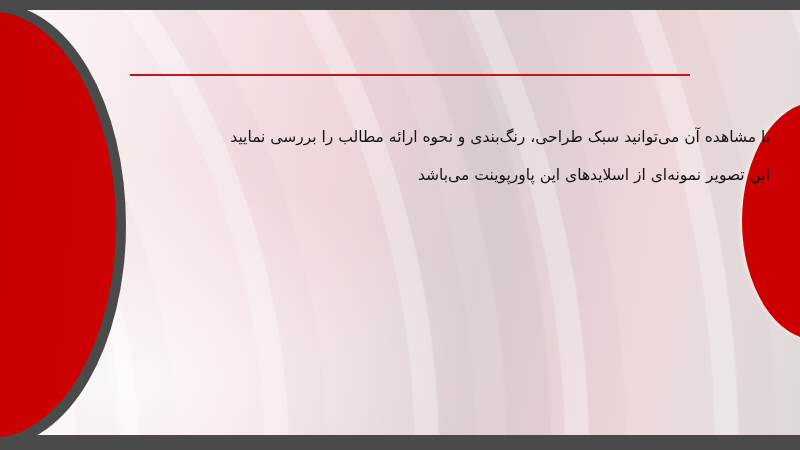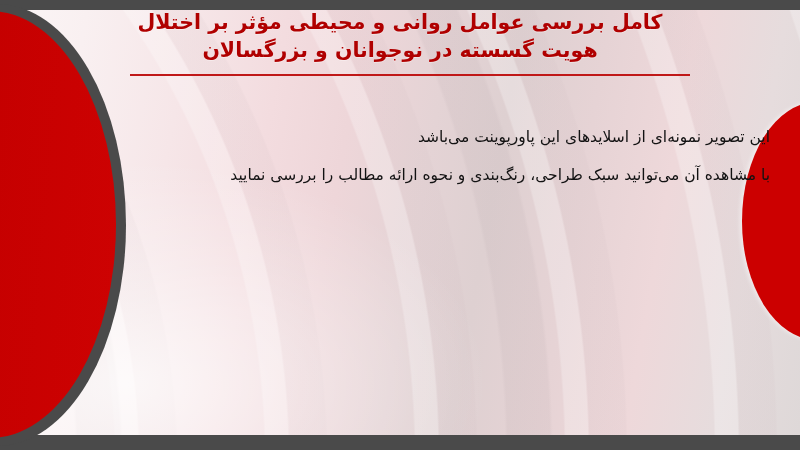--- a/index.html
+++ b/index.html
@@ -218,26 +218,22 @@
     <div class="ellipse-right"></div>
   </div>
 
   <div class="ellipse-left-wrap">
     <div class="ellipse-left-stroke"></div>
     <div class="ellipse-left-fill"></div>
   </div>
 
   <div class="text-layer">
 
-    <div class="title-block">
-      <div class="title-line">کامل بررسی عوامل روانی و محیطی مؤثر بر اختلال</div>
-      <div class="title-line">هویت گسسته در نوجوانان و بزرگسالان</div>
-    </div>
 
     <div class="title-rule"></div>
 
     <div class="body-block">
+      <div class="body-line">با مشاهده آن می‌توانید سبک طراحی، رنگ‌بندی و نحوه ارائه مطالب را بررسی نمایید</div>
       <div class="body-line">این تصویر نمونه‌ای از اسلایدهای این پاورپوینت می‌باشد</div>
-      <div class="body-line">با مشاهده آن می‌توانید سبک طراحی، رنگ‌بندی و نحوه ارائه مطالب را بررسی نمایید</div>
     </div>
 
   </div>
 </div>
 
 </body></html>

